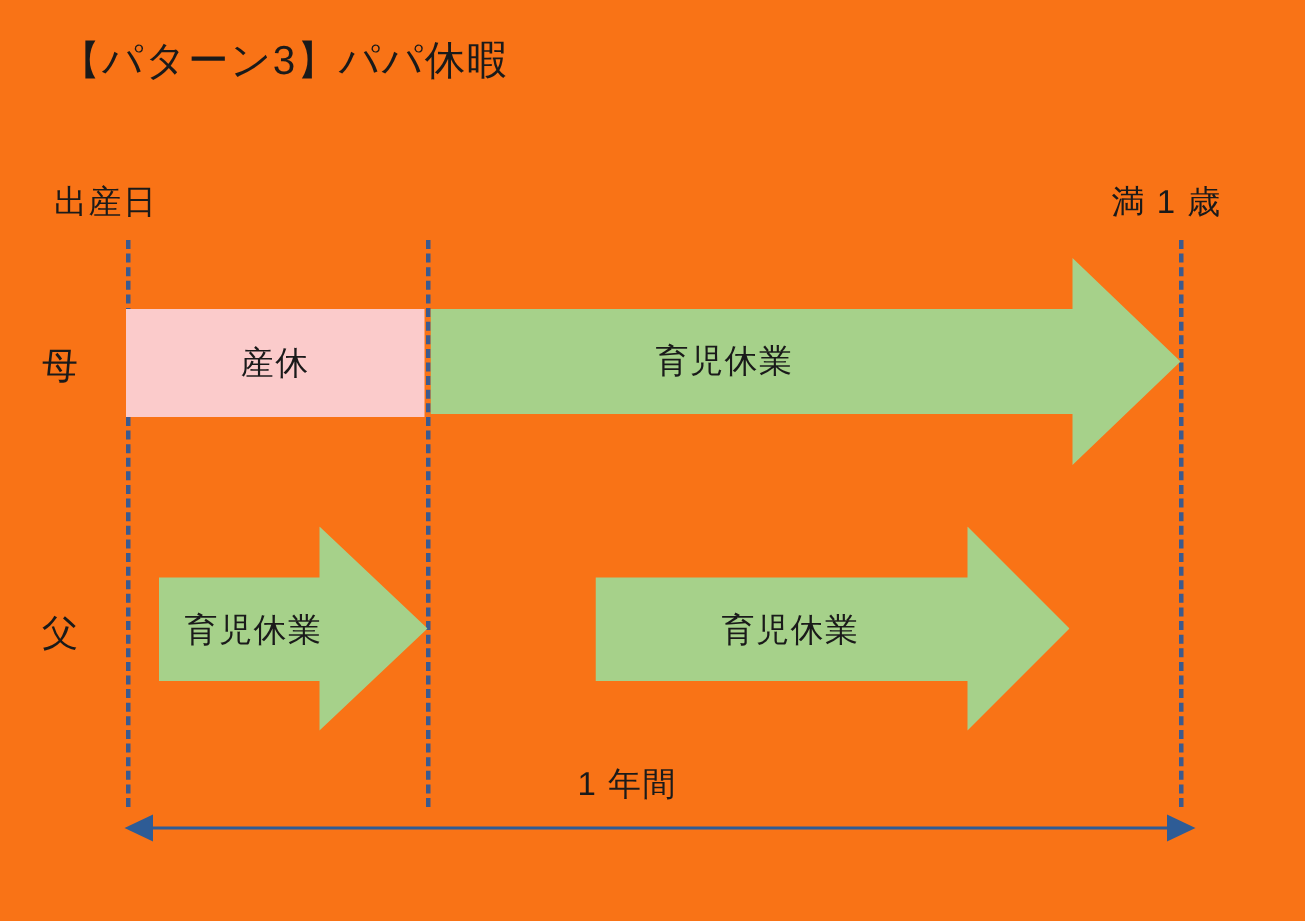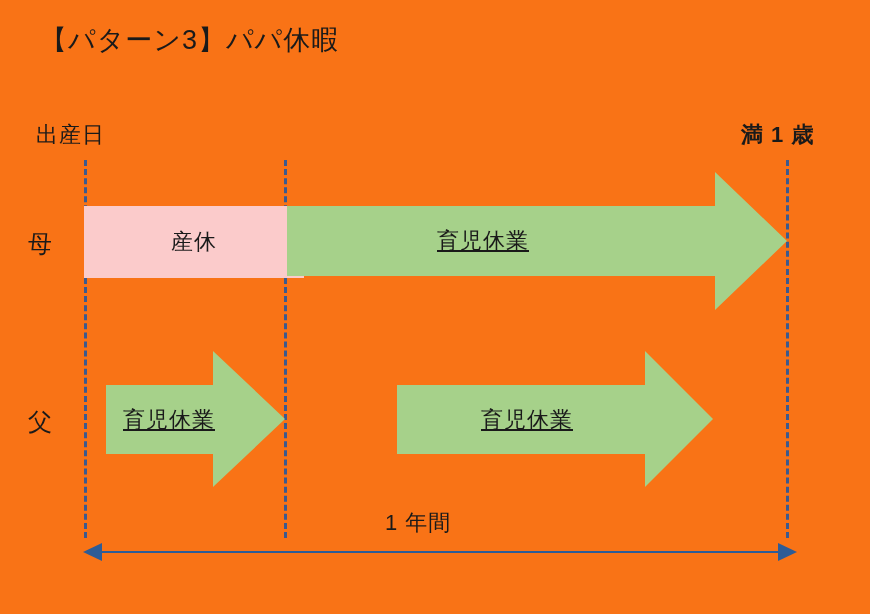--- a/index.html
+++ b/index.html
@@ -32,21 +32,21 @@
 
   
   .milestone-label {
     font-size: 22px;
     color: #1a1a1a;
     white-space: nowrap;
     letter-spacing: 1px;
   }
   #label-birth   { left: 36px;  top: 120px; text-align: right; }
   #label-8weeks  { left: 232px; top: 120px; }
-  #label-1year   { left: 741px; top: 120px; font-weight: bold; }
+  #label-1year   { left: 741px; top: 120px; }
 
   
   .vline {
     width: 0;
     border-left: 3px dashed #3c5a8e;
     top: 160px;
     height: 378px;
   }
   #vline-birth  { left: 84px; }
   #vline-8weeks { left: 284px; }
@@ -61,21 +61,20 @@
   #row-label-mother { left: 28px; top: 228px; }
   #row-label-father { left: 28px; top: 406px; }
 
   
   #mother-sankyu {
     left: 84px;
     top: 206px;
     width: 199px;
     height: 72px;
     background: #fbcbcb;
-    padding-left: 21px;
   }
   #mother-sankyu-text,
   .bar-text {
     position: absolute;
     left: 0; right: 0;
     top: 50%;
     transform: translateY(-50%);
     text-align: center;
     font-size: 22px;
     color: #1a1a1a;
@@ -93,21 +92,20 @@
 
   .arrow-label {
     position: absolute;
     top: 50%;
     transform: translateY(-50%);
     font-size: 22px;
     color: #1a1a1a;
     letter-spacing: 1px;
     white-space: nowrap;
     pointer-events: none;
-    text-decoration: underline;
   }
   #duration-label-inner {
     position: absolute;
     left: 385px;
     top: 508px;
     font-size: 22px;
     letter-spacing: 1px;
     color: #1a1a1a;
     white-space: nowrap;
   }

